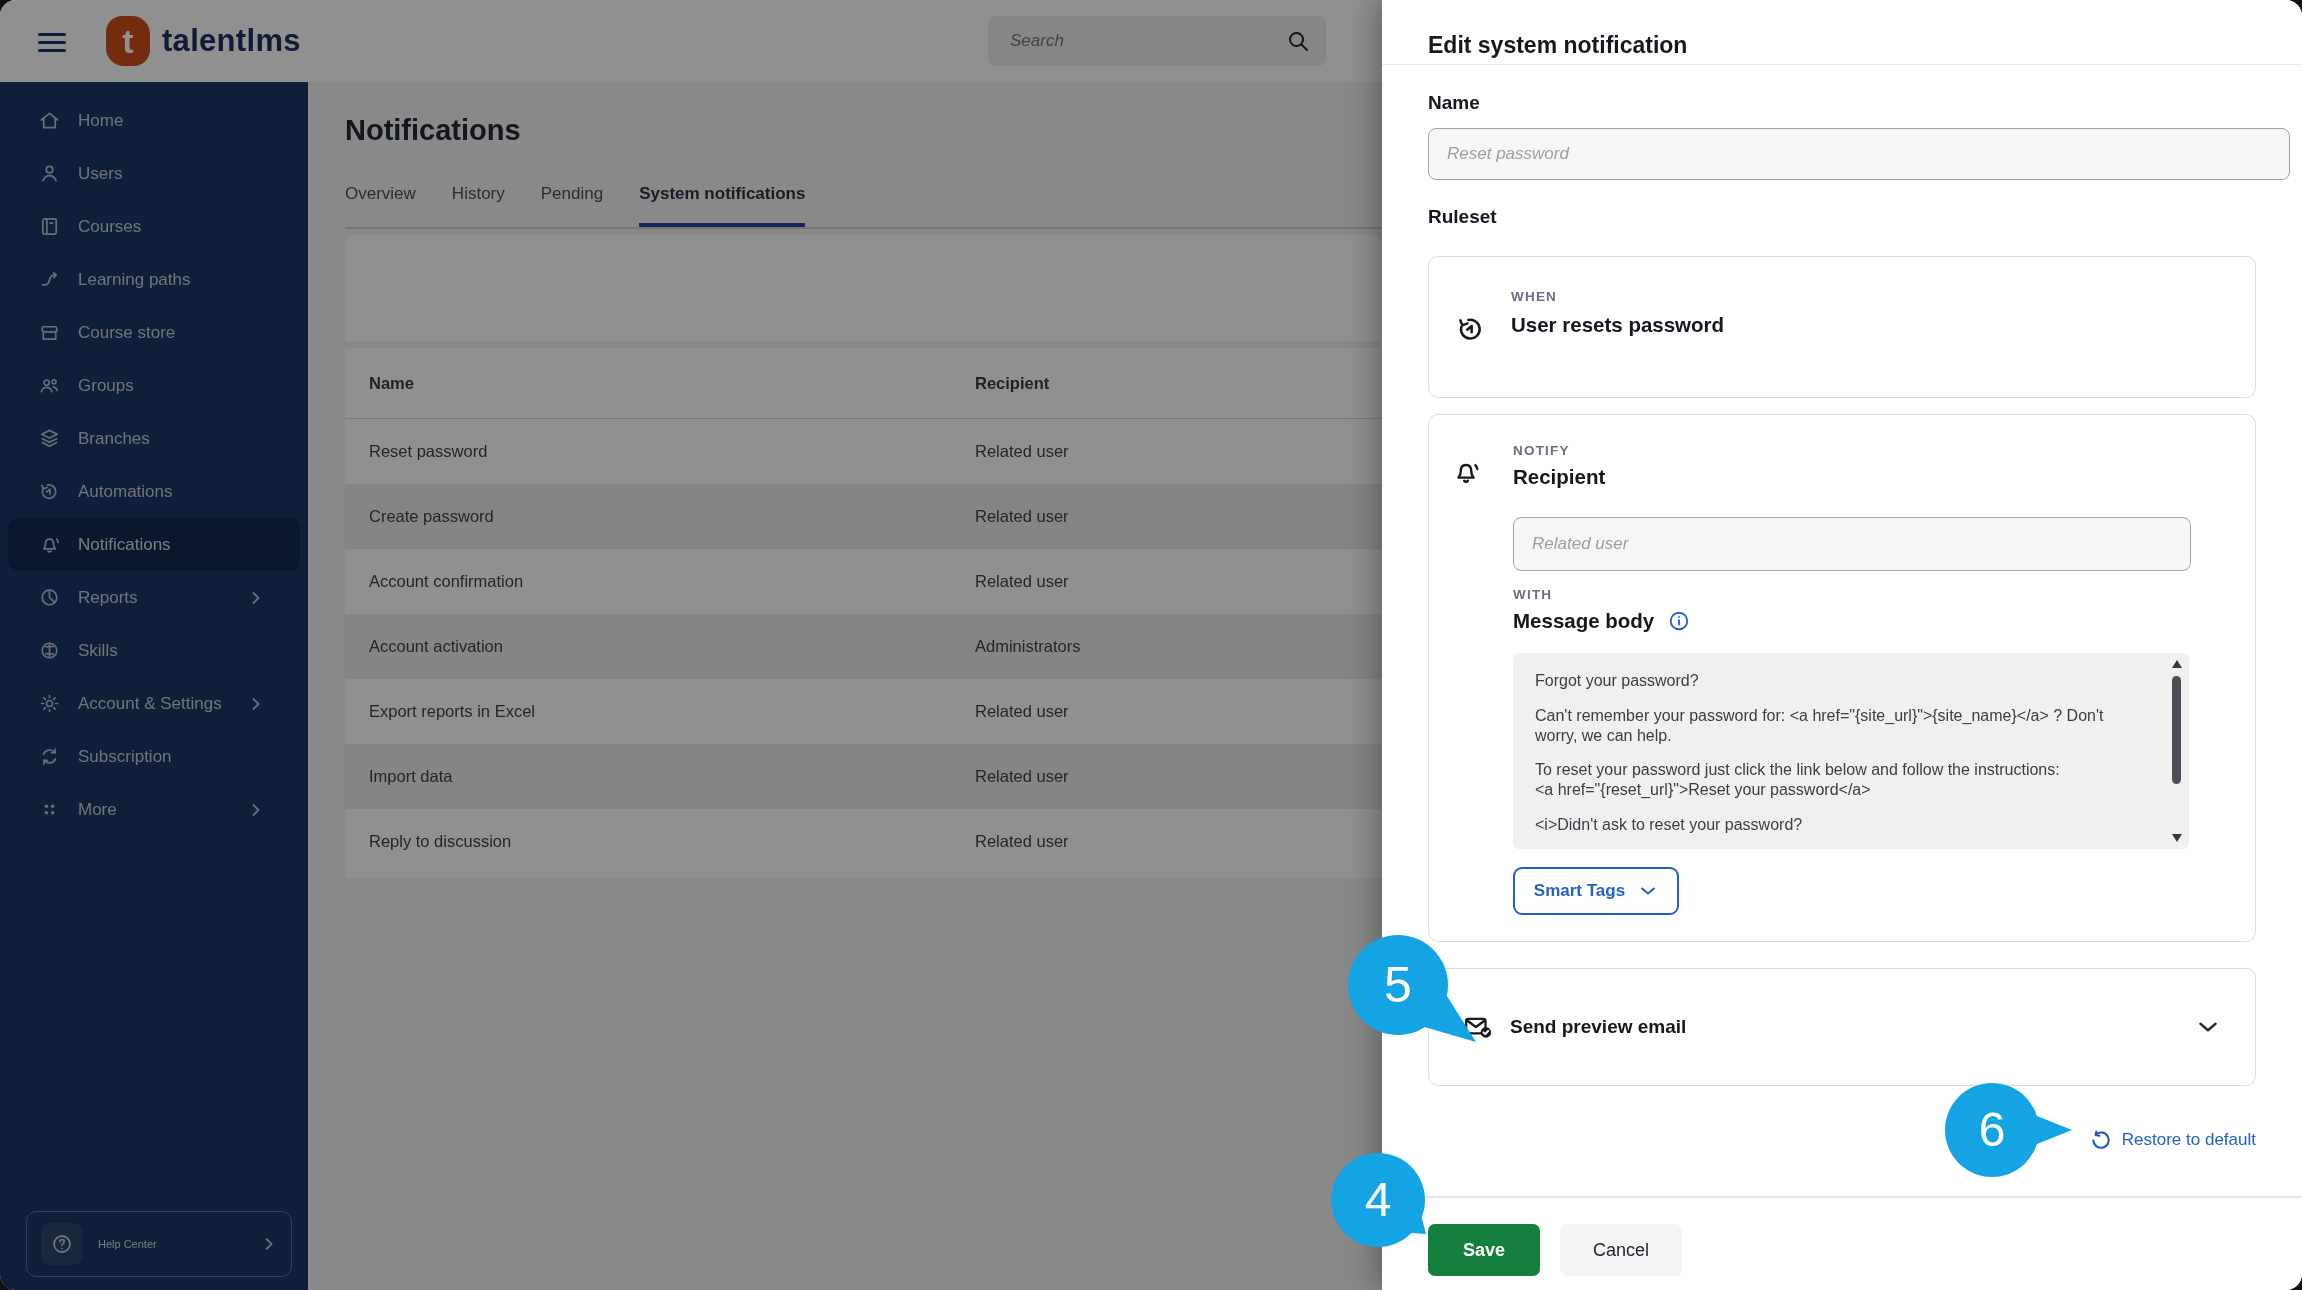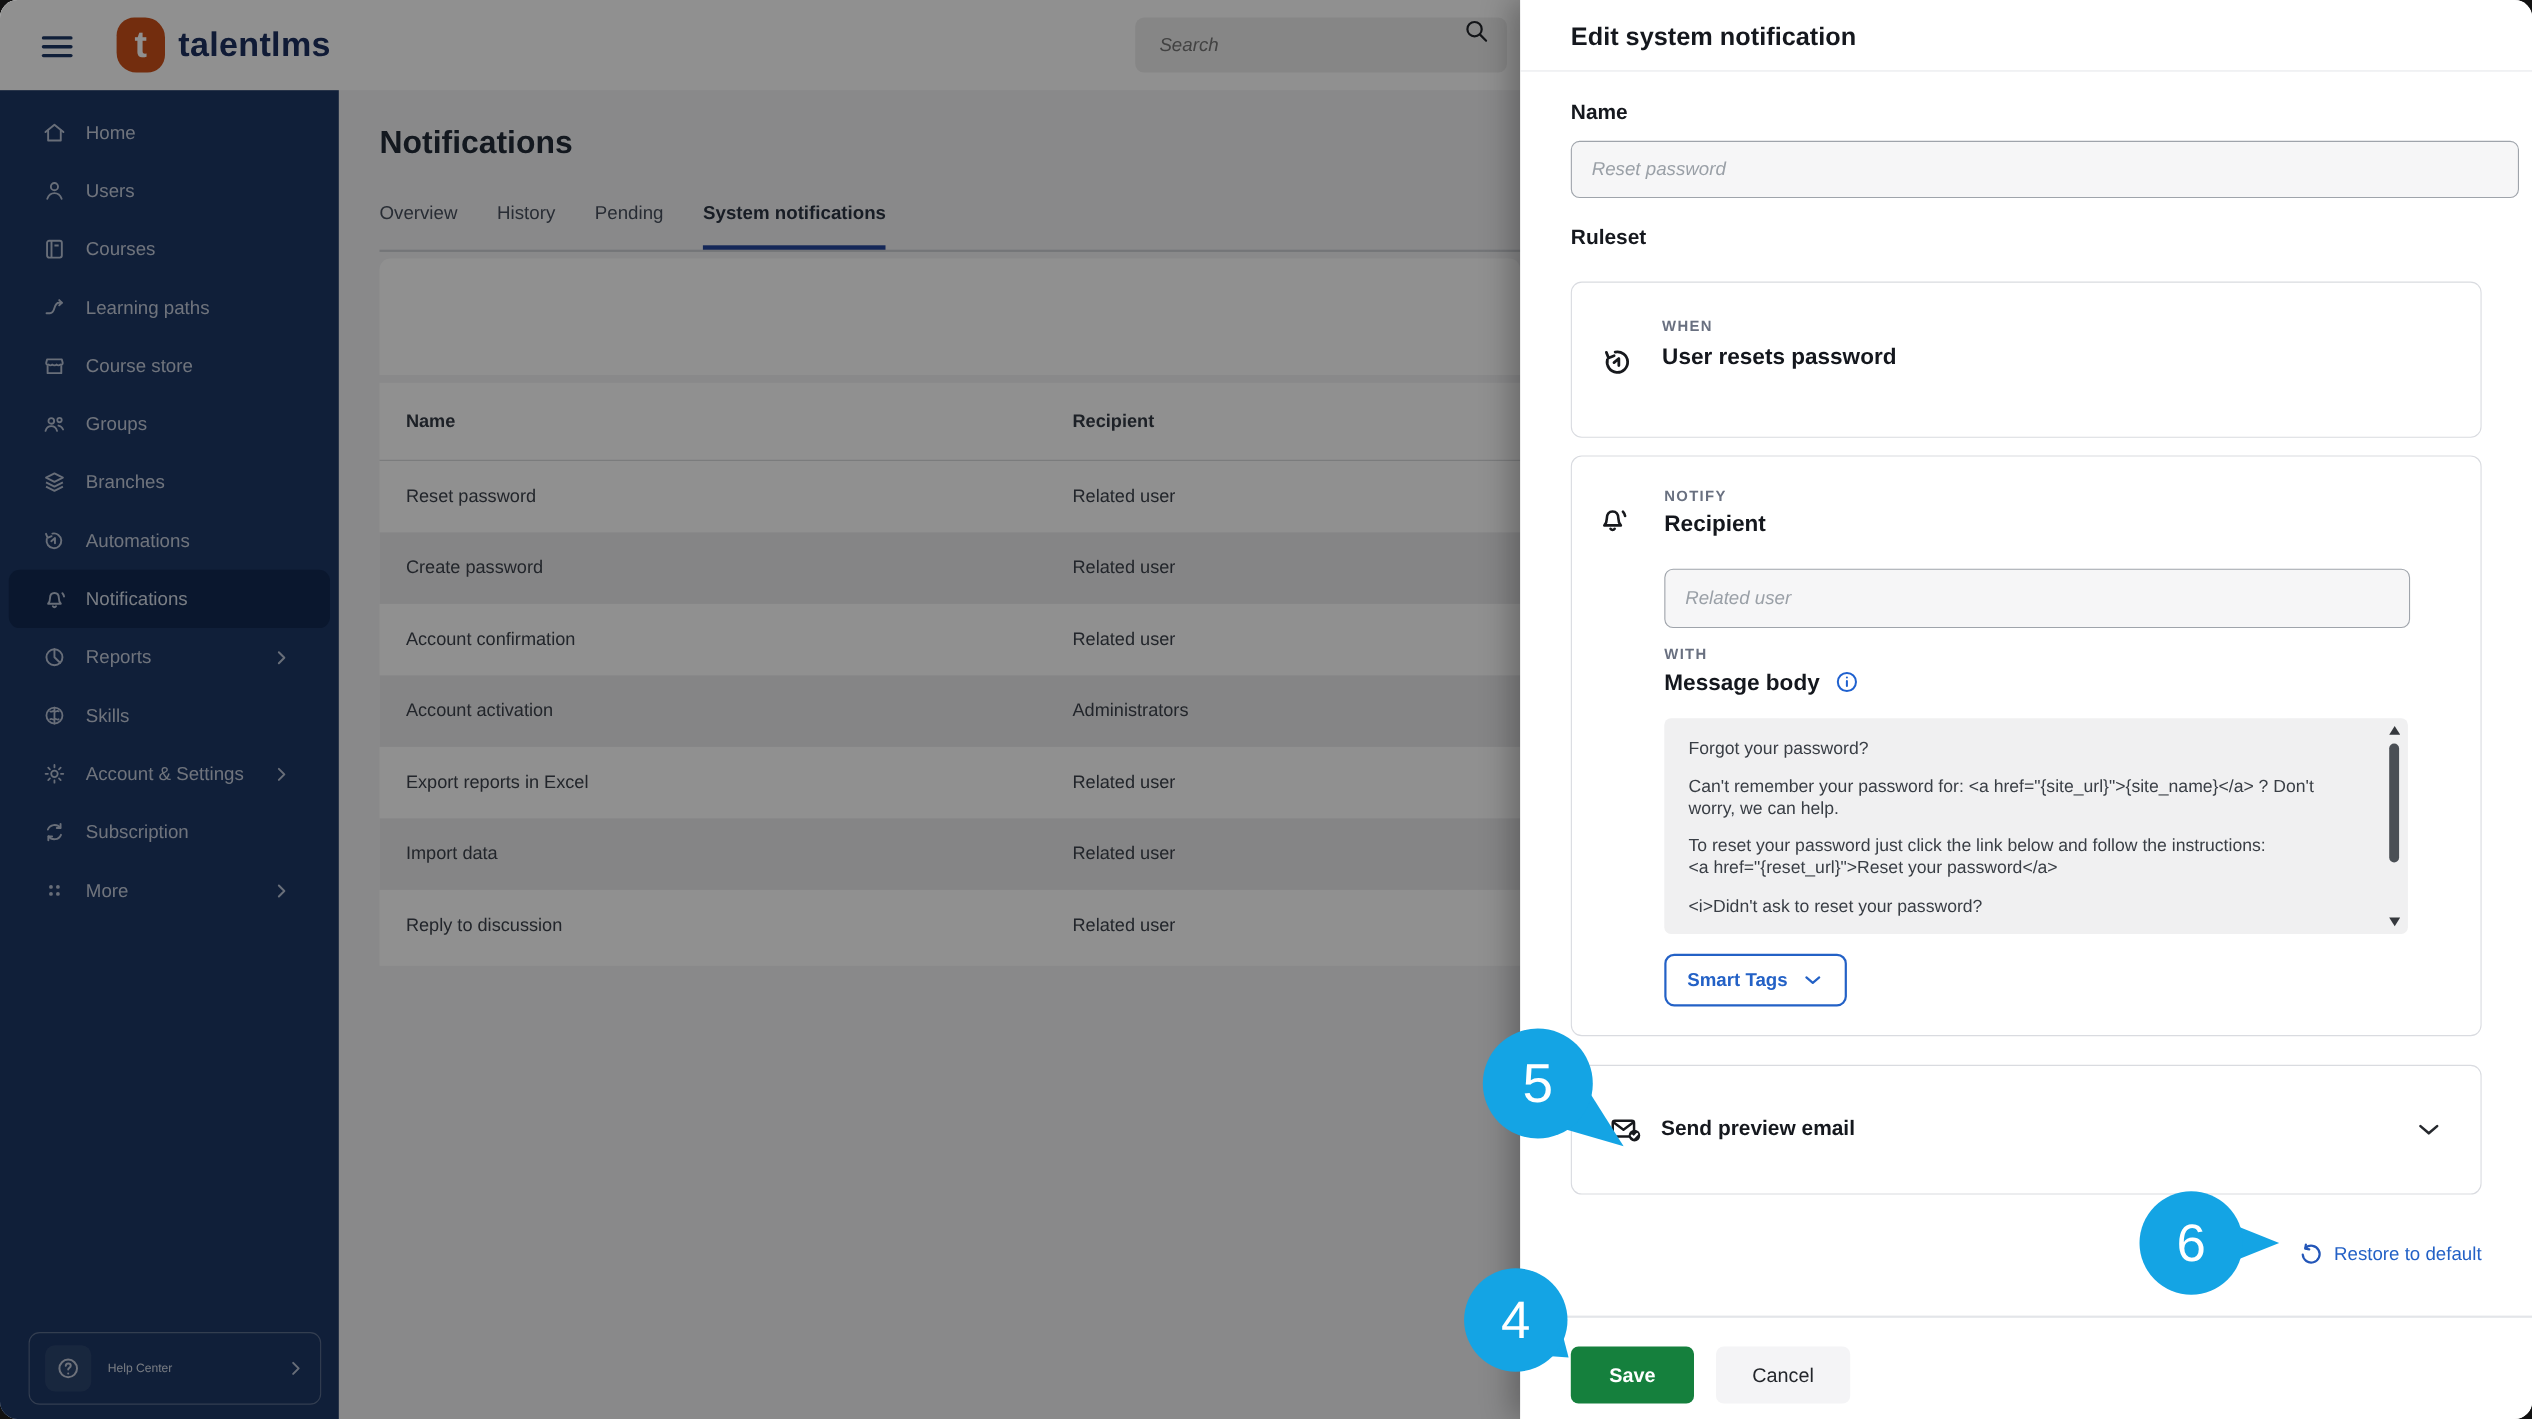--- a/index.html
+++ b/index.html
@@ -7,22 +7,22 @@
           font-family:"Liberation Sans",sans-serif;}
   
   .app{position:absolute;inset:0;background:#f2f3f5;}
   .topbar{position:absolute;left:0;top:0;width:1382px;height:82px;background:#ffffff;}
   .hamburger{position:absolute;left:38px;top:28px;width:28px;height:26px;cursor:pointer;}
   .hamburger span{display:block;height:3px;border-radius:2px;background:#1d3765;margin:5px 0;}
   .logo{position:absolute;left:106px;top:16px;display:flex;align-items:center;gap:12px;}
   .logo-mark{width:44px;height:50px;background:#cc5019;border-radius:16px 18px 16px 18px;
              display:flex;align-items:center;justify-content:center;color:#fff;font-size:34px;font-weight:700;}
   .logo-text{font-size:31px;font-weight:800;color:#1e3061;letter-spacing:.3px;}
-  .search{position:absolute;left:1032px;top:16px;width:302px;height:50px;background:#eeeeee;border-radius:8px;
-          display:flex;padding:0 16px 0 20px;}
+  .search{position:absolute;left:988px;top:16px;width:302px;height:50px;background:#eeeeee;border-radius:8px;
+          display:flex;align-items:center;padding:0 16px 0 20px;}
   .search input{flex:1;border:none;background:transparent;outline:none;font-style:italic;font-size:17px;color:#44484e;
                 font-family:"Liberation Sans",sans-serif;}
   .search svg{width:24px;height:24px;}
 
   .sidebar{position:absolute;left:0;top:82px;width:308px;bottom:0;background:#1d3765;}
   .nav{position:absolute;top:12px;left:0;right:0;}
   .nav-item{display:flex;align-items:center;height:53px;margin:0 8px;padding-left:30px;border-radius:10px;
             color:#c6cedd;font-size:17px;position:relative;cursor:pointer;}
   .nav-item.selected{background:#122a52;color:#d7deea;}
   .nav-item .ic{width:23px;height:23px;margin-right:17px;flex:0 0 auto;color:#b9c3d6;}
@@ -48,21 +48,21 @@
   .trow{display:flex;height:65px;align-items:center;font-size:16.5px;color:#3d434c;}
   .trow.stripe{background:#ececee;}
   .c1{padding-left:24px;width:606px;flex:0 0 auto;}
   .c2{flex:1;}
 
   
   .backdrop{position:absolute;left:0;top:0;width:1382px;height:1290px;background:rgba(0,0,0,.435);}
 
   
   .panel{position:absolute;left:1382px;top:0;right:0;bottom:0;background:#fff;box-shadow:-8px 0 26px rgba(0,0,0,.28);}
-  .panel-title{position:absolute;left:46px;top:20px;font-size:23px;font-weight:700;color:#15181e;}
+  .panel-title{position:absolute;left:46px;top:32px;font-size:23px;font-weight:700;color:#15181e;}
   .panel-hr{position:absolute;left:0;right:0;top:64px;height:1px;background:#e6e8ec;}
   .p-label{position:absolute;left:46px;font-size:19px;font-weight:700;color:#15181e;}
   .t-input{position:absolute;background:#f6f6f7;border:1.5px solid #9fa4ab;border-radius:8px;
            font-style:italic;font-size:17px;color:#9aa0a7;padding:0 18px;outline:none;
            font-family:"Liberation Sans",sans-serif;}
   .t-input::placeholder{color:#9aa0a7;opacity:1;}
   #name-input{left:46px;width:824px;height:50px;top:128px;}
   .card{position:absolute;left:46px;right:46px;border:1.5px solid #d9dbe0;border-radius:10px;background:#fff;}
   #card-when{top:256px;height:140px;}
   #card-notify{top:414px;height:526px;}

